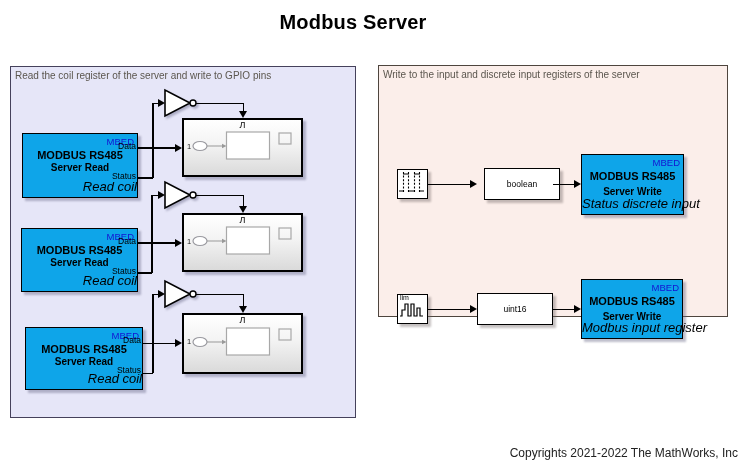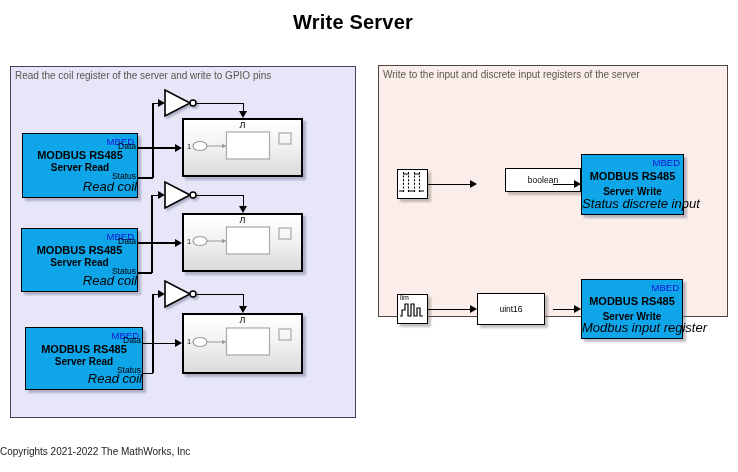--- a/index.html
+++ b/index.html
@@ -1,21 +1,21 @@
 <!DOCTYPE html>
 <html><head>
 <meta charset="utf-8">
 <style>
   html,body{margin:0;padding:0;background:#fff;}
   .canvas{position:relative;width:738px;height:472px;background:#fff;overflow:hidden;
           font-family:"Liberation Sans",sans-serif;color:#000;}
   .model-title{position:absolute;top:11px;left:0;width:706px;text-align:center;
                font-size:20px;font-weight:bold;letter-spacing:.2px;}
-  .copyright{position:absolute;top:446px;left:0;width:738px;text-align:left;
-             font-size:10px;color:#222;}
+  .copyright{position:absolute;top:446px;left:0;width:738px;text-align:right;
+             font-size:12px;color:#222;}
   .panel{position:absolute;box-sizing:border-box;}
   .panel-left{left:10px;top:66px;width:346px;height:352px;background:#e6e6f8;border:1px solid #45415b;}
   .panel-right{left:378px;top:65px;width:350px;height:252px;background:#fbeeea;border:1px solid #4e453e;}
   .panel-label{position:absolute;top:3px;left:4px;font-size:10px;color:#5b564e;white-space:nowrap;}
 
   .mblock{position:absolute;box-sizing:border-box;background:#0ea5e9;border:1.4px solid #000;
           box-shadow:3px 3px 2px rgba(100,100,130,.42);}
   .badge{position:absolute;top:2px;right:3px;color:#1414d2;font-size:9.5px;}
   .port-label{position:absolute;right:1px;font-size:8.5px;white-space:nowrap;}
   .pl-data{top:7px;} .pl-status{top:37px;}
@@ -45,21 +45,21 @@
   .arr-r{position:absolute;width:0;height:0;border-top:4px solid transparent;
          border-bottom:4px solid transparent;border-left:7px solid #000;}
   .arr-d{position:absolute;width:0;height:0;border-left:4px solid transparent;
          border-right:4px solid transparent;border-top:7px solid #000;}
 </style>
 </head>
 <body>
 
 <div class="canvas">
 
-  <div class="model-title">Write Server</div>
+  <div class="model-title">Modbus Server</div>
 
   <div class="panel panel-left">
     <span class="panel-label">Read the coil register of the server and write to GPIO pins</span>
   </div>
 
   <div class="panel panel-right">
     <span class="panel-label">Write to the input and discrete input registers of the server</span>
   </div>
 
   <div class="mblock" style="left:22px;top:133px;width:116px;height:65px">
@@ -175,21 +175,21 @@
       <g stroke="#000" stroke-width="1.1" fill="none">
         <path d="M1,21 H5 M11,21 H16 M22,21 H26"></path>
         <path d="M5,4 H11 M16,4 H22"></path>
         <path d="M5.5,2 V23 M10.5,2 V23 M16.5,2 V23 M21.5,2 V23" stroke-dasharray="2,1.6"></path>
       </g>
     </svg>
   </div>
   <div class="wire wh" style="left:428px;top:183.5px;width:42px"></div>
   <div class="arr-r" style="left:470px;top:180px"></div>
 
-  <div class="convblock" style="left:505px;top:168px;width:76px;height:24px">
+  <div class="convblock" style="left:484px;top:168px;width:76px;height:32px">
     <span>boolean</span>
   </div>
   <div class="wire wh" style="left:553px;top:183.5px;width:21px"></div>
   <div class="arr-r" style="left:574px;top:180px"></div>
 
   <div class="mblock" style="left:581px;top:154px;width:103px;height:61px">
     <span class="badge">MBED</span>
     <span class="bname wr-n1">MODBUS RS485</span>
     <span class="bname wr-n2">Server Write</span>
     <span class="caption">Status discrete input</span>
@@ -197,21 +197,21 @@
 
   <div class="srcblock" style="left:397px;top:294px">
     <span class="lim-label">lim</span>
     <svg width="27" height="26" viewBox="0 0 27 26">
       <polyline points="2,21 4,21 4,15 7,15 7,9 10,9 10,21 13,21 13,9 16,9 16,21 19,21 19,13 22,13 22,21 25,21" fill="none" stroke="#000" stroke-width="1.2"></polyline>
     </svg>
   </div>
   <div class="wire wh" style="left:428px;top:308.5px;width:42px"></div>
   <div class="arr-r" style="left:470px;top:305px"></div>
 
-  <div class="convblock" style="left:477px;top:293px;width:68px;height:32px">
+  <div class="convblock" style="left:477px;top:293px;width:76px;height:32px">
     <span>uint16</span>
   </div>
   <div class="wire wh" style="left:553px;top:308.5px;width:21px"></div>
   <div class="arr-r" style="left:574px;top:305px"></div>
 
   <div class="mblock" style="left:581px;top:279px;width:102px;height:60px">
     <span class="badge">MBED</span>
     <span class="bname wr-n1">MODBUS RS485</span>
     <span class="bname wr-n2">Server Write</span>
     <span class="caption">Modbus input register</span>

